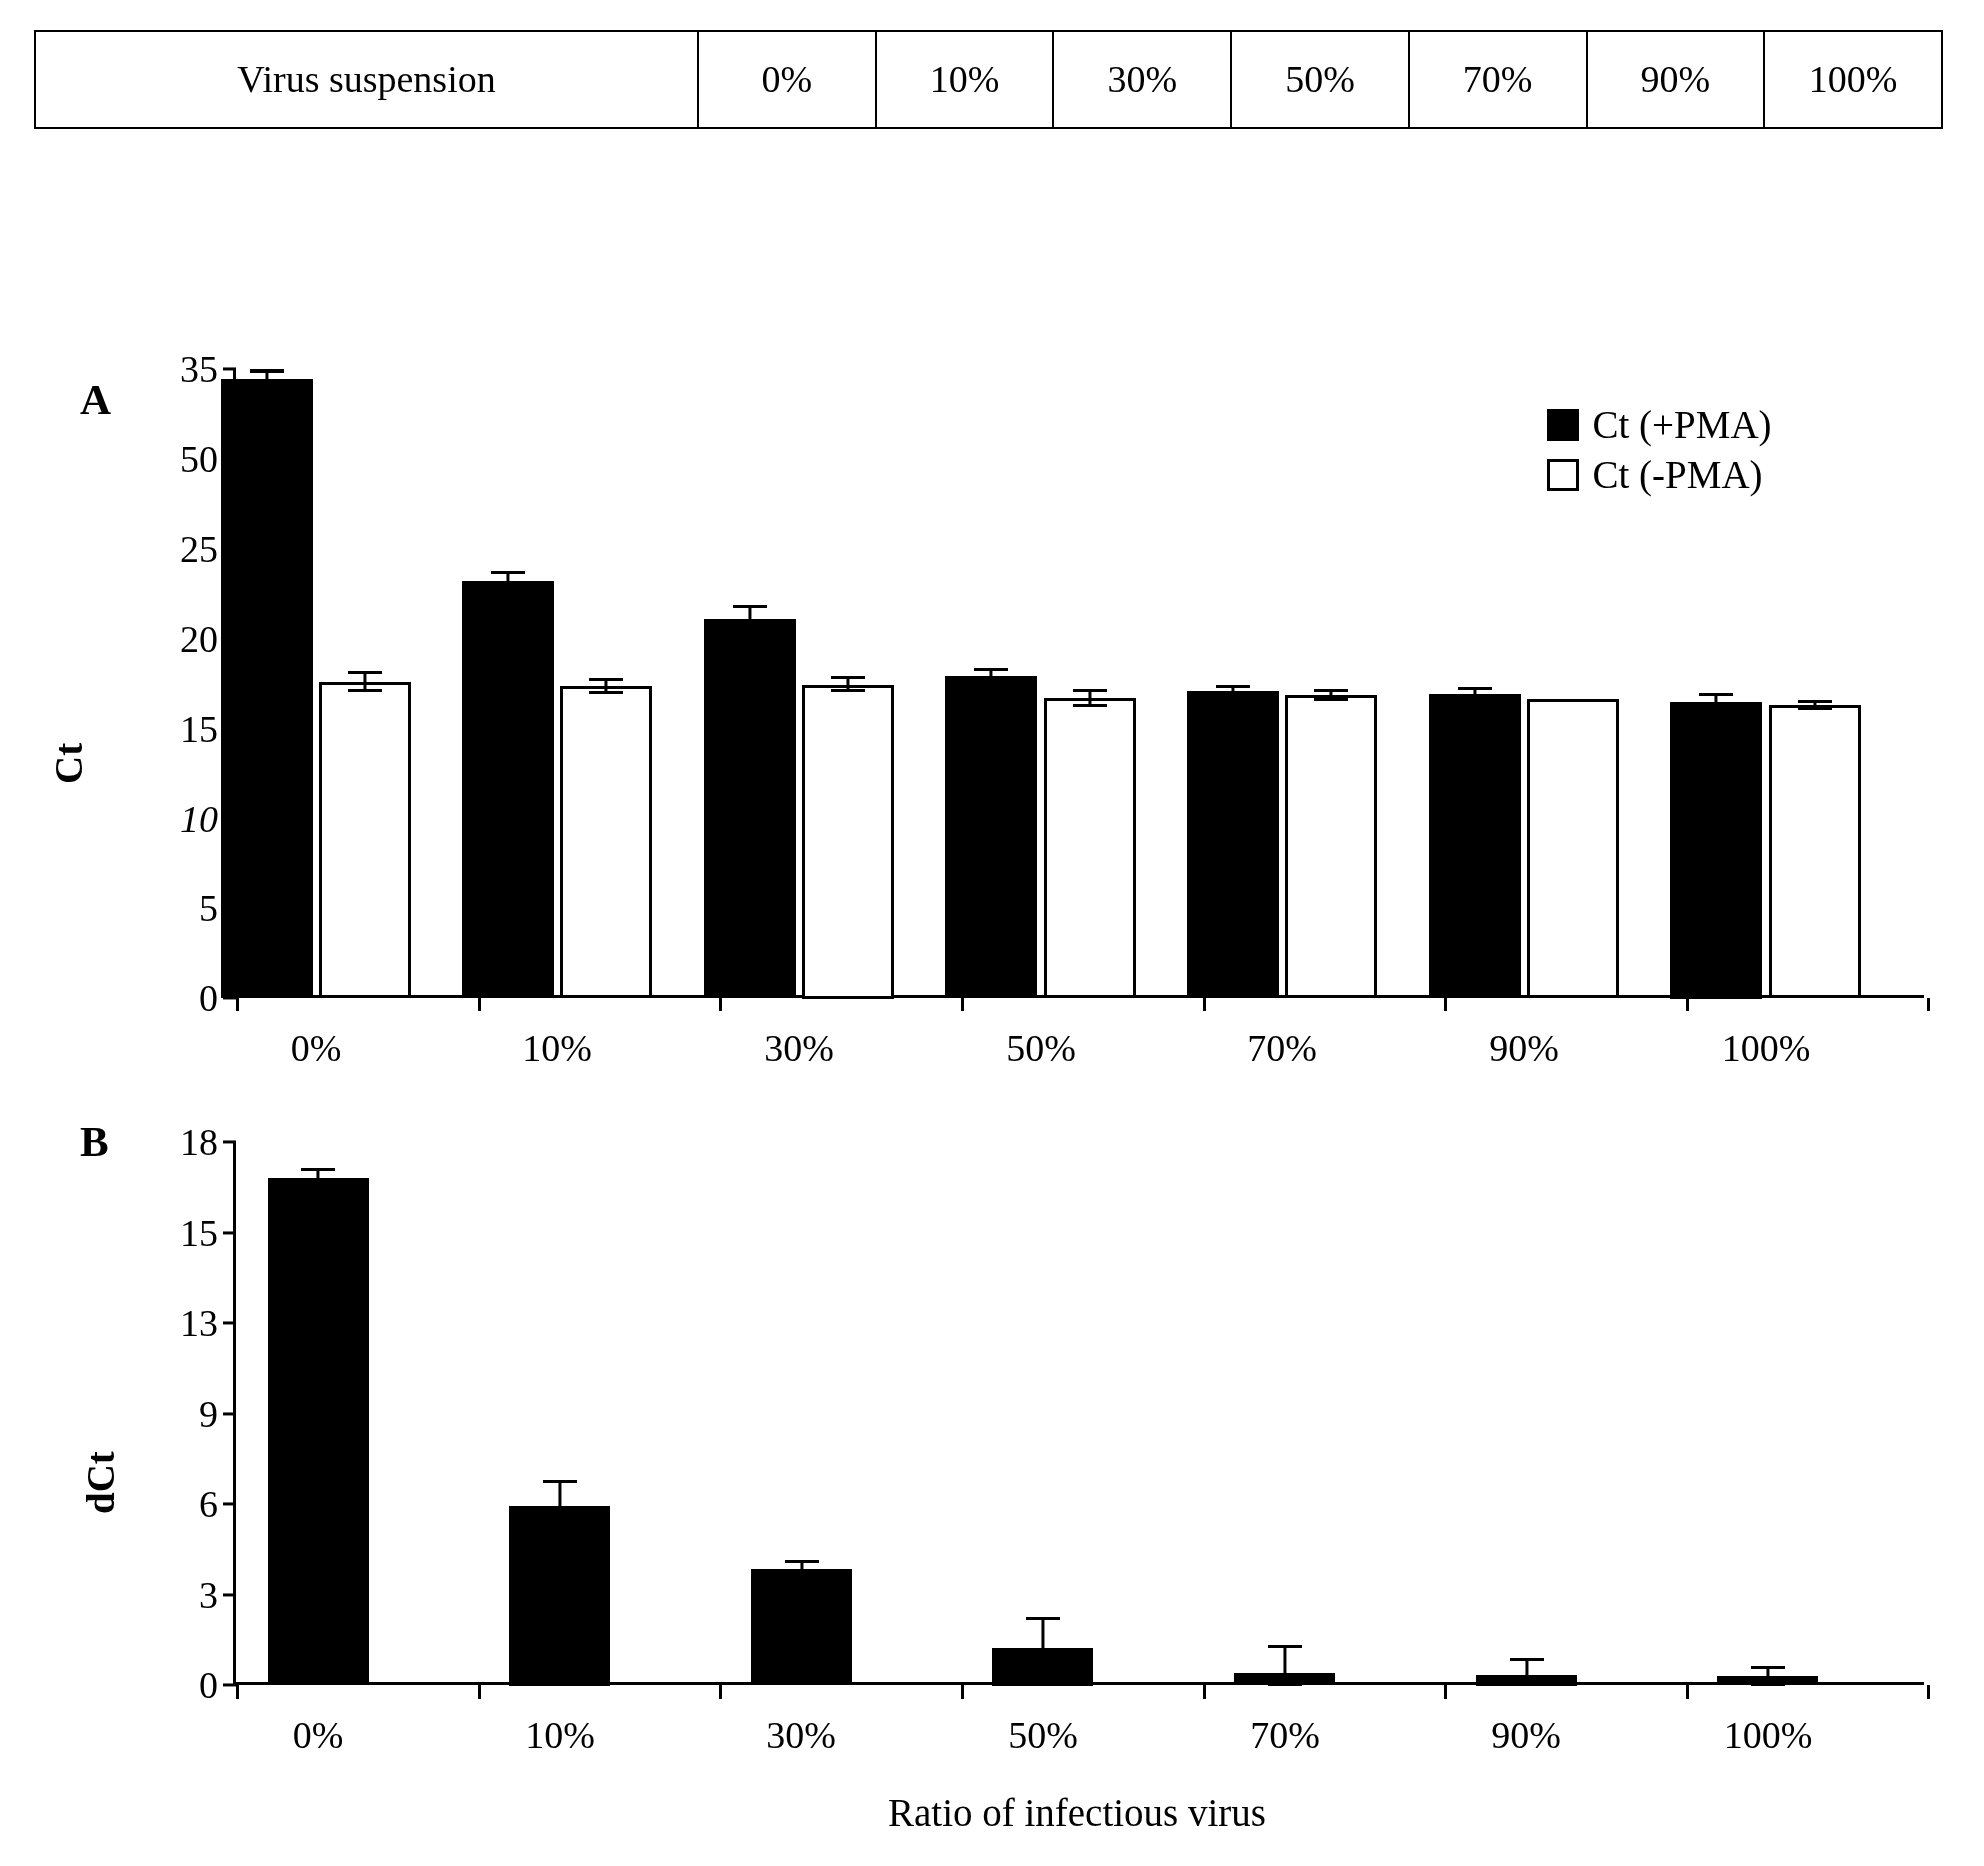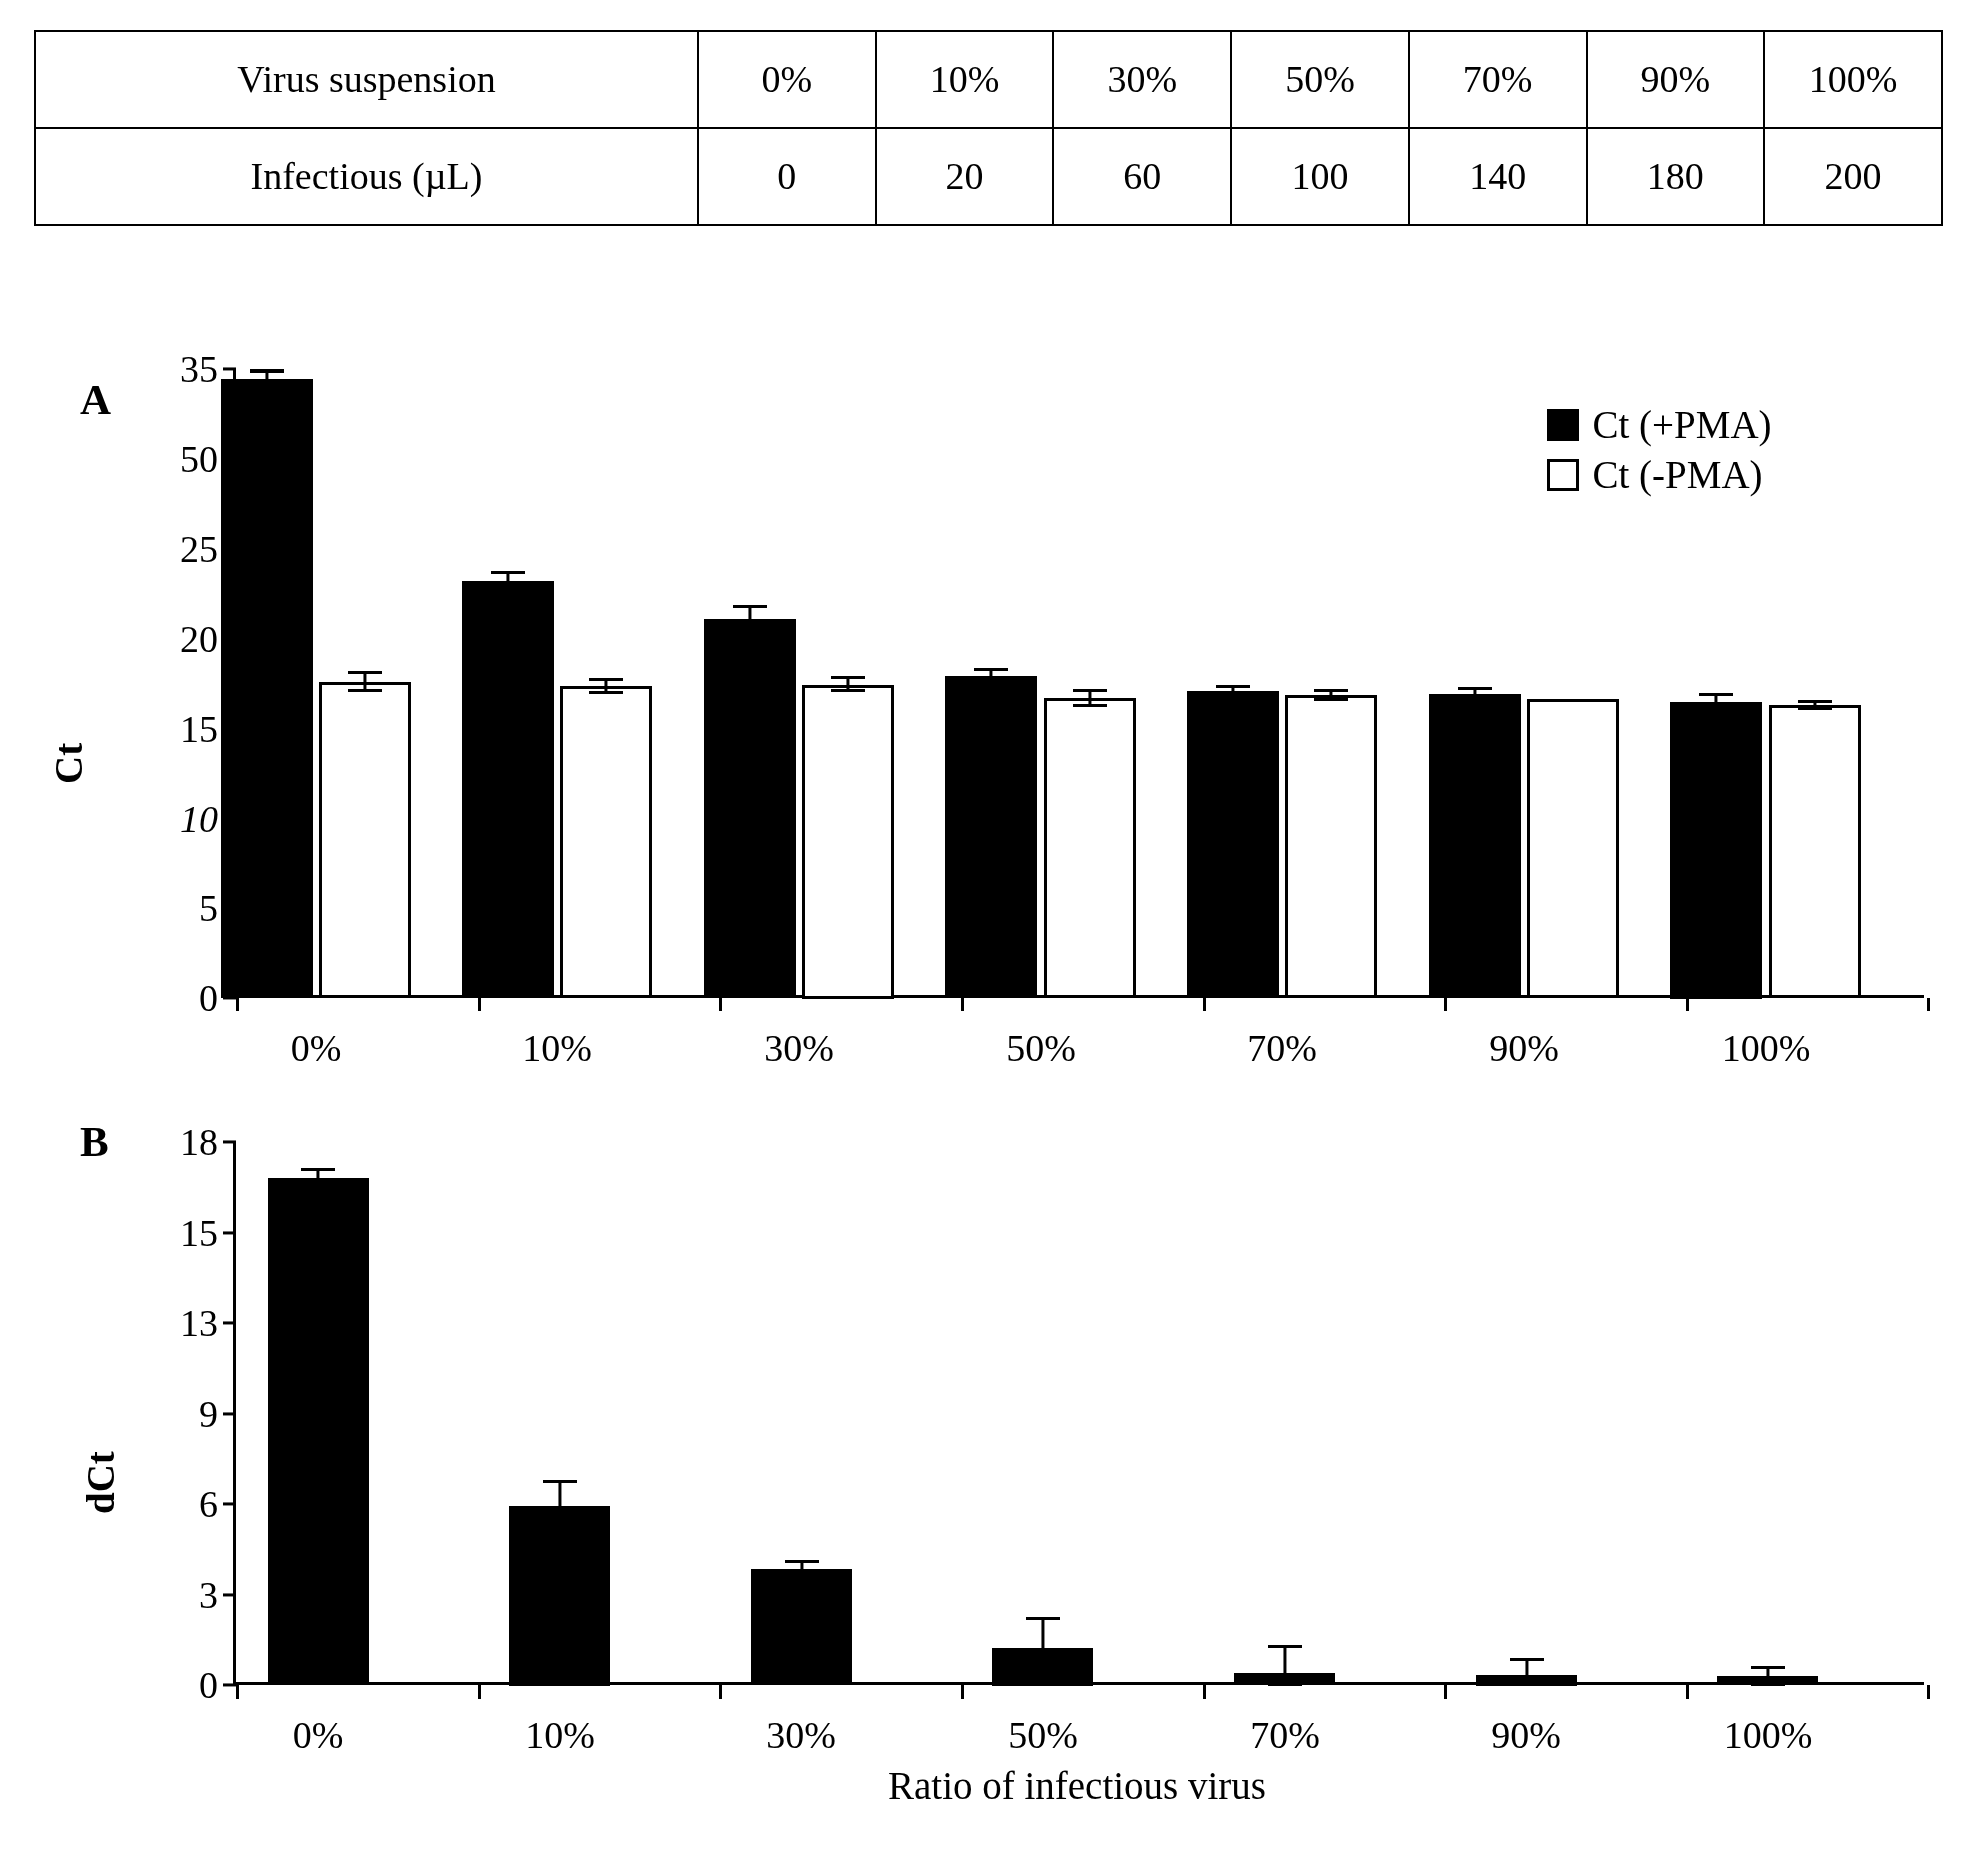--- a/index.html
+++ b/index.html
@@ -173,30 +173,20 @@
     <tbody>
         <tr>
       <td class="rowhead">Virus suspension</td>
       <td>0%</td>
       <td>10%</td>
       <td>30%</td>
       <td>50%</td>
       <td>70%</td>
       <td>90%</td>
       <td>100%</td>
-    </tr>
-    <tr>
-      <td class="rowhead">Infectious (µL)</td>
-      <td>0</td>
-      <td>20</td>
-      <td>60</td>
-      <td>100</td>
-      <td>140</td>
-      <td>180</td>
-      <td>200</td>
     </tr>
   </tbody>
     </table>
 </div>
 
 <div class="panel" id="panel-a" style="left:0px; top:344px; width:1985px; height:737px;">
   <div class="panel-letter" style="left:80px; top:31px;">A</div>
   <div class="axis-label-y" style="left:68px; top:356px; width:123px; margin-left:-61px;">Ct</div>
   <div class="plot-area" id="plot-a" style="left:233px; top:24.6px; width:1688px; height:626px;">
       <div class="ytick" style="left: -92px; top: 629px;">0</div>
@@ -391,15 +381,15 @@
       <div class="bar filled" style="left: 1481px; top: 534px; width: 101px; height: 9px;"></div>
       <div class="errbar" style="left: 1481px; width: 101px; top: 524px; height: 19.6px;">
         <div class="vline"></div>
         <div class="cap top"></div>
         <div class="cap bottom"></div>
       </div>
       <div class="xtick-mark" style="left: 1450px; top: 543px;"></div>
       <div class="xtick-label" style="left: 1532px; top: 571px;">100%</div>
       <div class="xtick-mark" style="left: 1691px; top: 543px;"></div>
     </div>
-  <div class="axis-label-x" style="left:233px; top:658px; width:1688px;">Ratio of infectious virus</div>
+  <div class="axis-label-x" style="left:233px; top:685px; width:1688px;">Ratio of infectious virus</div>
 </div>
 
 
 </body></html>

